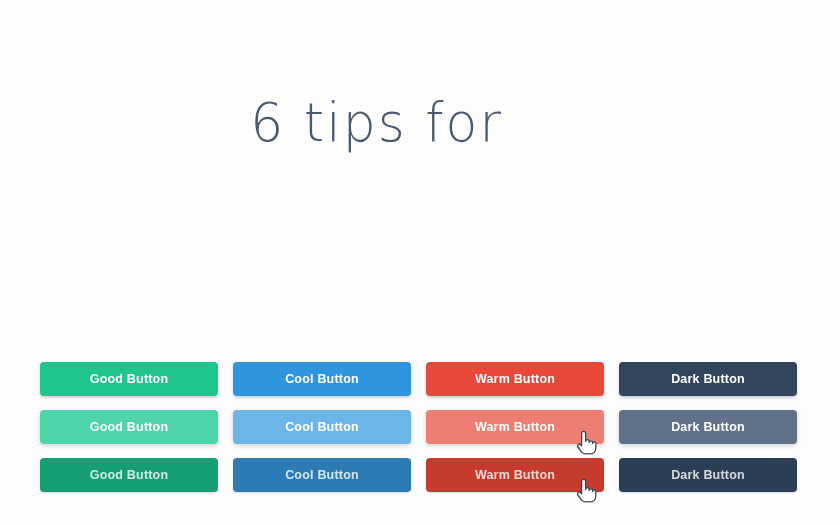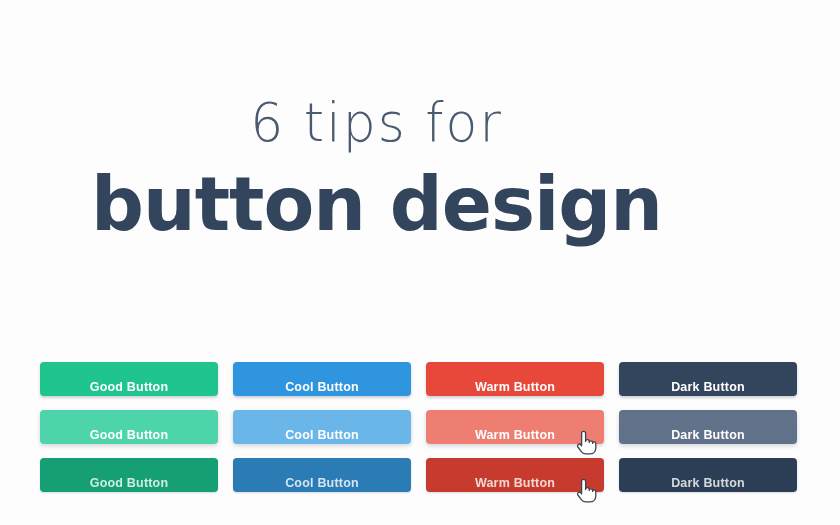--- a/index.html
+++ b/index.html
@@ -73,21 +73,21 @@
     height: 34px;
     border: 0;
     border-radius: 4px;
     color: #ffffff;
     font-family: "Liberation Sans", sans-serif;
     font-size: 12.5px;
     font-weight: bold;
     letter-spacing: 0.2px;
     line-height: 34px;
     text-align: center;
-    padding: 8px;
+    padding: 0;
     box-sizing: border-box;
     display: block;
     cursor: pointer;
   }
   .state-normal .btn {
     box-shadow: 0 2px 3px rgba(40, 55, 75, 0.22);
   }
   .state-hover .btn {
     box-shadow: 0 2px 4px rgba(40, 55, 75, 0.20);
   }
@@ -106,21 +106,20 @@
     pointer-events: none;
   }
 </style>
 </head>
 <body>
 
 <div id="stage">
 
   <div class="heading">
     <span class="heading-kicker">6 tips for</span>
-    <span class="heading-title">button design</span>
   </div>
 
   <div class="button-grid" id="button-grid">
       <div class="button-row">
         <div class="btn-cell state-normal">
           <button class="btn" style="background: rgb(31, 196, 142);"><span>Good Button</span></button>
         </div>
         <div class="btn-cell state-normal">
           <button class="btn" style="background: rgb(47, 149, 222);"><span>Cool Button</span></button>
         </div>

